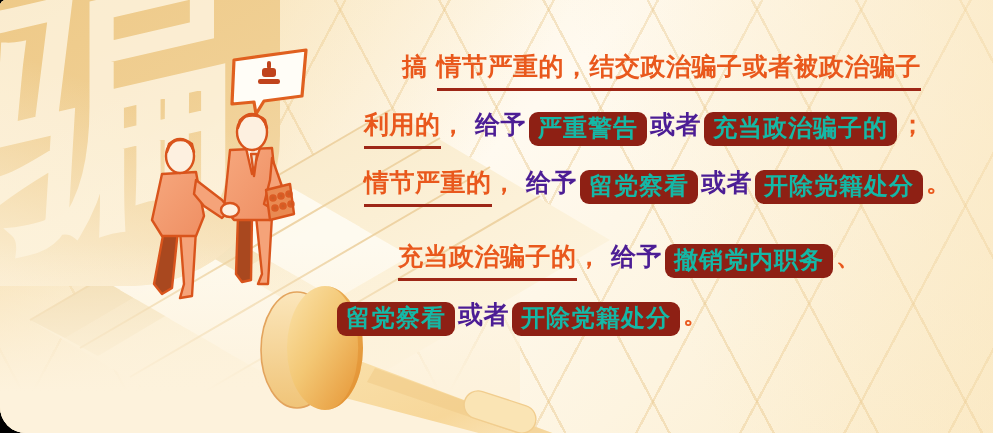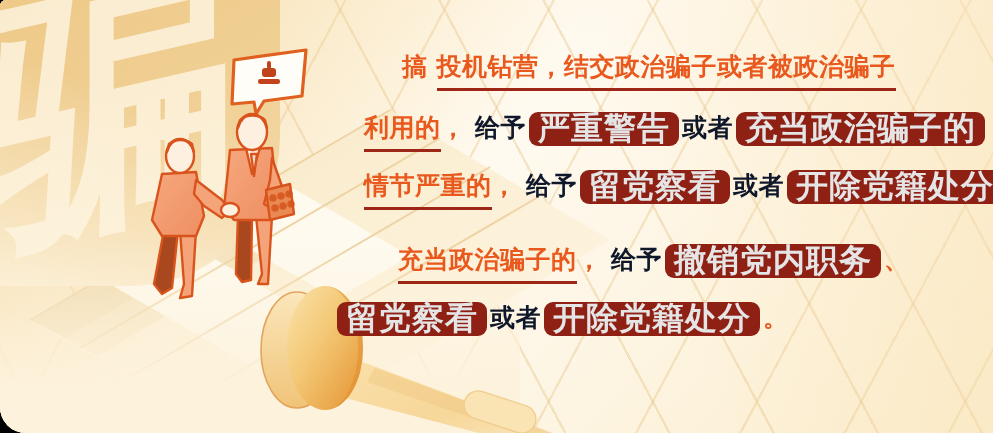--- a/index.html
+++ b/index.html
@@ -98,32 +98,32 @@
   .l2{left:34px;top:84px;}
   .l3{left:34px;top:142px;}
   .l4{left:68px;top:216px;}
   .l5{left:4px;top:274px;}
 
   .u{
     border-bottom:3.5px solid #9d2616;
     padding-bottom:7px;
   }
   .plain{color:#e9581c;}
-  .mid{color:#0f172a;font-weight:700;}
+  .mid{color:#4c1d95;font-weight:700;}
   .punc{color:#e9581c;}
 
   .badge{
     display:inline-block;
     background:#8e2014;
-    color:#e5e5e5;
+    color:#14b8a6;
     border-radius:9px;
     padding:3px 9px 5px 9px;
     margin:0 3px;
     font-weight:700;
-    font-size:32px;
+    font-size:24px;
     line-height:26px;
     vertical-align:-3px;
     letter-spacing:1px;
   }
   .sp{display:inline-block;width:9px;}
 </style>
 </head>
 <body>
 
 <div id="poster">
@@ -268,21 +268,21 @@
       <ellipse cx="100" cy="110" rx="38" ry="62" fill="url(#lensG)"></ellipse>
       <path d="M100 48 a38 62 0 0 1 0 124 a30 56 0 0 0 0 -124 Z" fill="#e08c2c" opacity=".5"></path>
 
       <rect x="238" y="160" width="74" height="28" rx="14" fill="#fae4b4" transform="rotate(18 275 174)" stroke="#f1cd8e" stroke-width="1.4"></rect>
     </svg>
   </div>
 
   <div class="copy">
 
     <div class="tline l1">
-      <span class="plain">搞</span><span class="sp"></span><span class="u">投机钻营，结交政治骗子或者被政治骗子</span>
+      <span class="plain">搞</span><span class="sp"></span><span class="u">情节严重的，结交政治骗子或者被政治骗子</span>
     </div>
 
     <div class="tline l2">
       <span class="u">利用的</span><span class="punc">，</span><span class="sp"></span><span class="mid">给予</span><span class="badge">严重警告</span><span class="mid">或者</span><span class="badge">充当政治骗子的</span><span class="punc">；</span>
     </div>
 
     <div class="tline l4">
       <span class="u">充当政治骗子的</span><span class="punc">，</span><span class="sp"></span><span class="mid">给予</span><span class="badge">撤销党内职务</span><span class="punc">、</span>
     </div>
 

